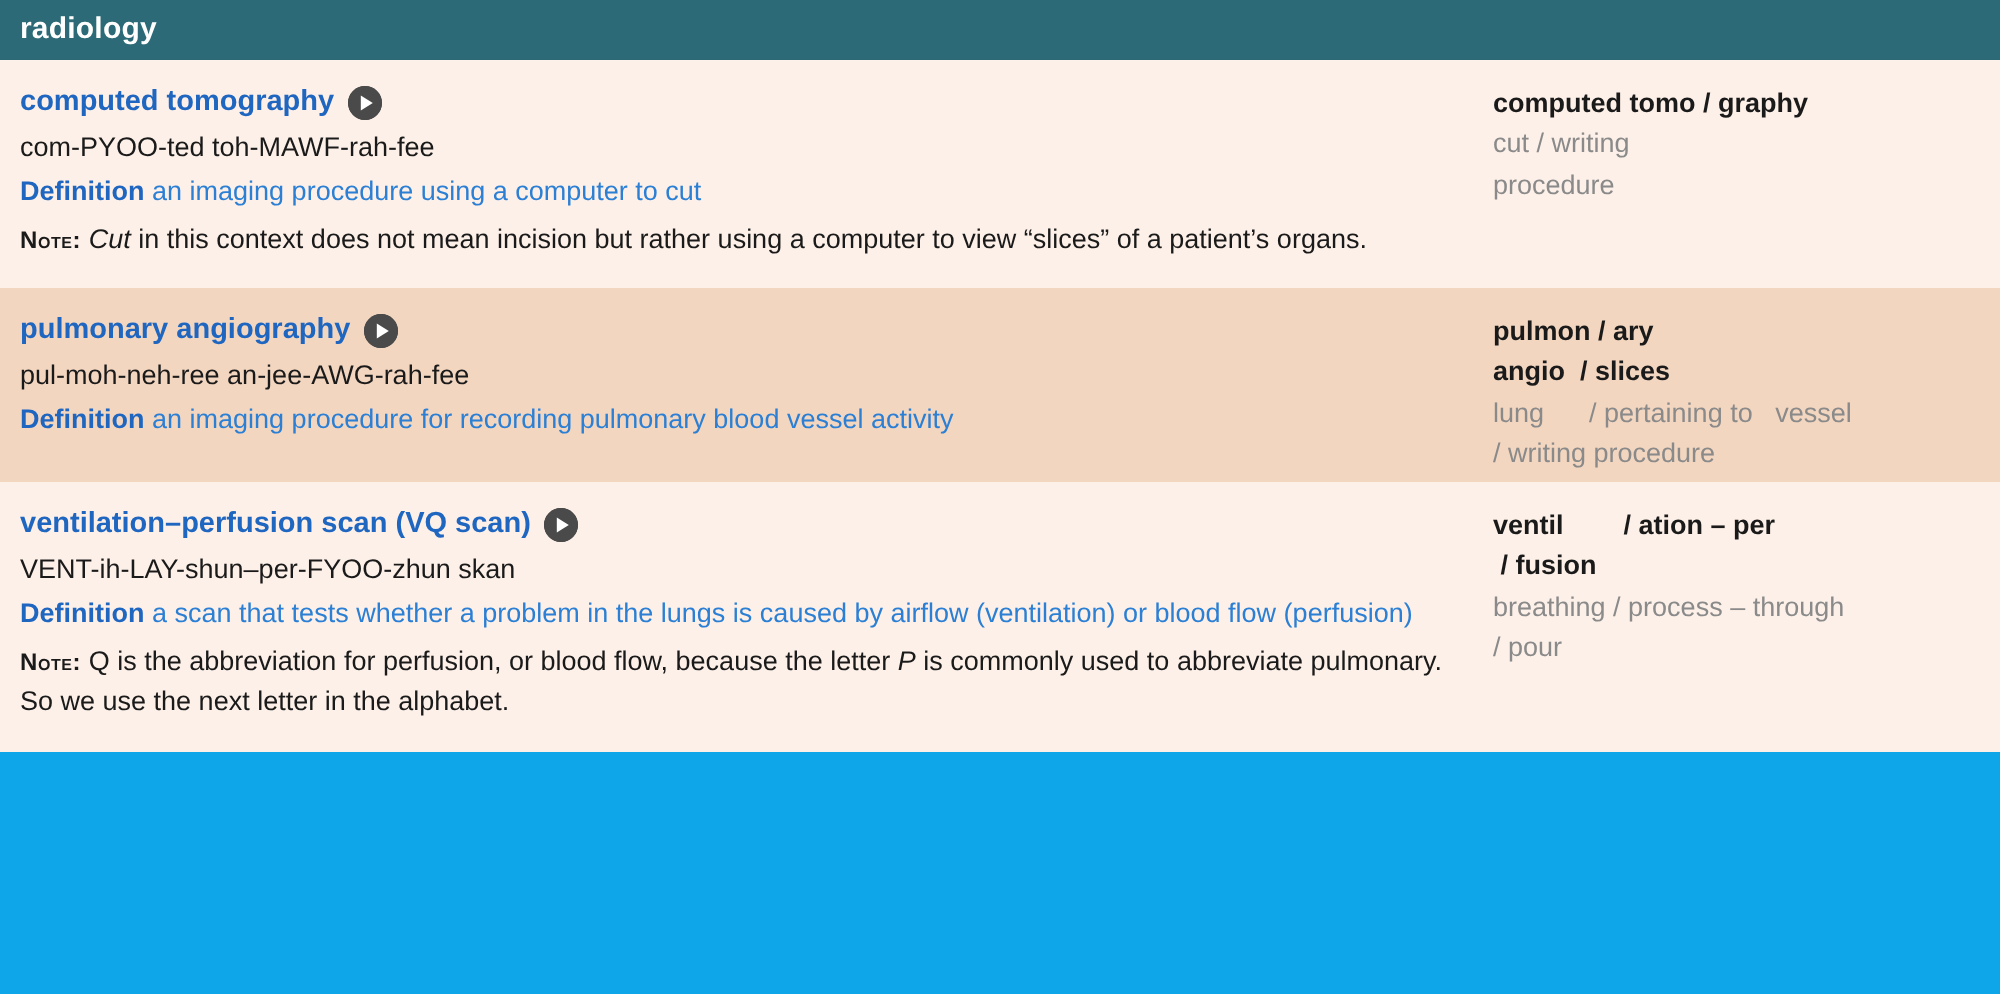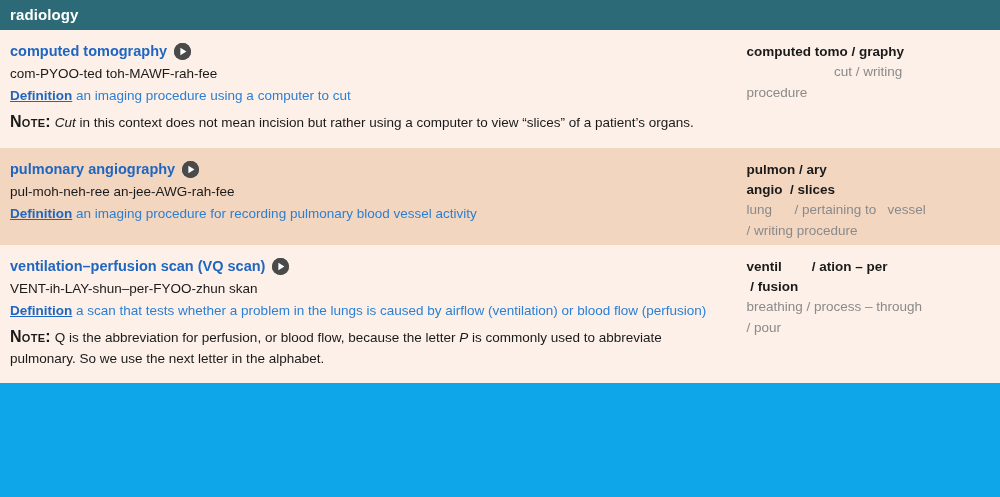--- a/index.html
+++ b/index.html
@@ -89,51 +89,50 @@
   }
   .definition {
     font-size: 13.5px;
     color: #2b7fd4;
     line-height: 1.5;
     margin: 2px 0 0 0;
   }
   .definition .def-label {
     font-weight: bold;
     color: #1f66c0;
-    text-decoration: underline;
   }
   .note {
     font-size: 13.5px;
     color: #1a1a1a;
     line-height: 1.5;
     margin: 4px 0 0 0;
   }
   .note .note-label {
     font-variant: small-caps;
     font-weight: bold;
-    font-size: 16px;
+    font-size: 12px;
     letter-spacing: 0.3px;
   }
   .note em, .definition em { font-style: italic; }
 
   .wa-bold {
     font-size: 13.5px;
     font-weight: bold;
     color: #1a1a1a;
     line-height: 1.5;
     white-space: pre;
   }
   .wa-gray {
     font-size: 13.5px;
     color: #8a8a8a;
     line-height: 1.5;
     white-space: pre-wrap;
   }
   .wa-gray.right {
-    text-align: center;
+    text-align: left;
   }
 </style>
 </head>
 <body>
 
 <div class="page">
   <table class="table">
     <colgroup>
       <col class="col-term">
       <col class="col-word">

